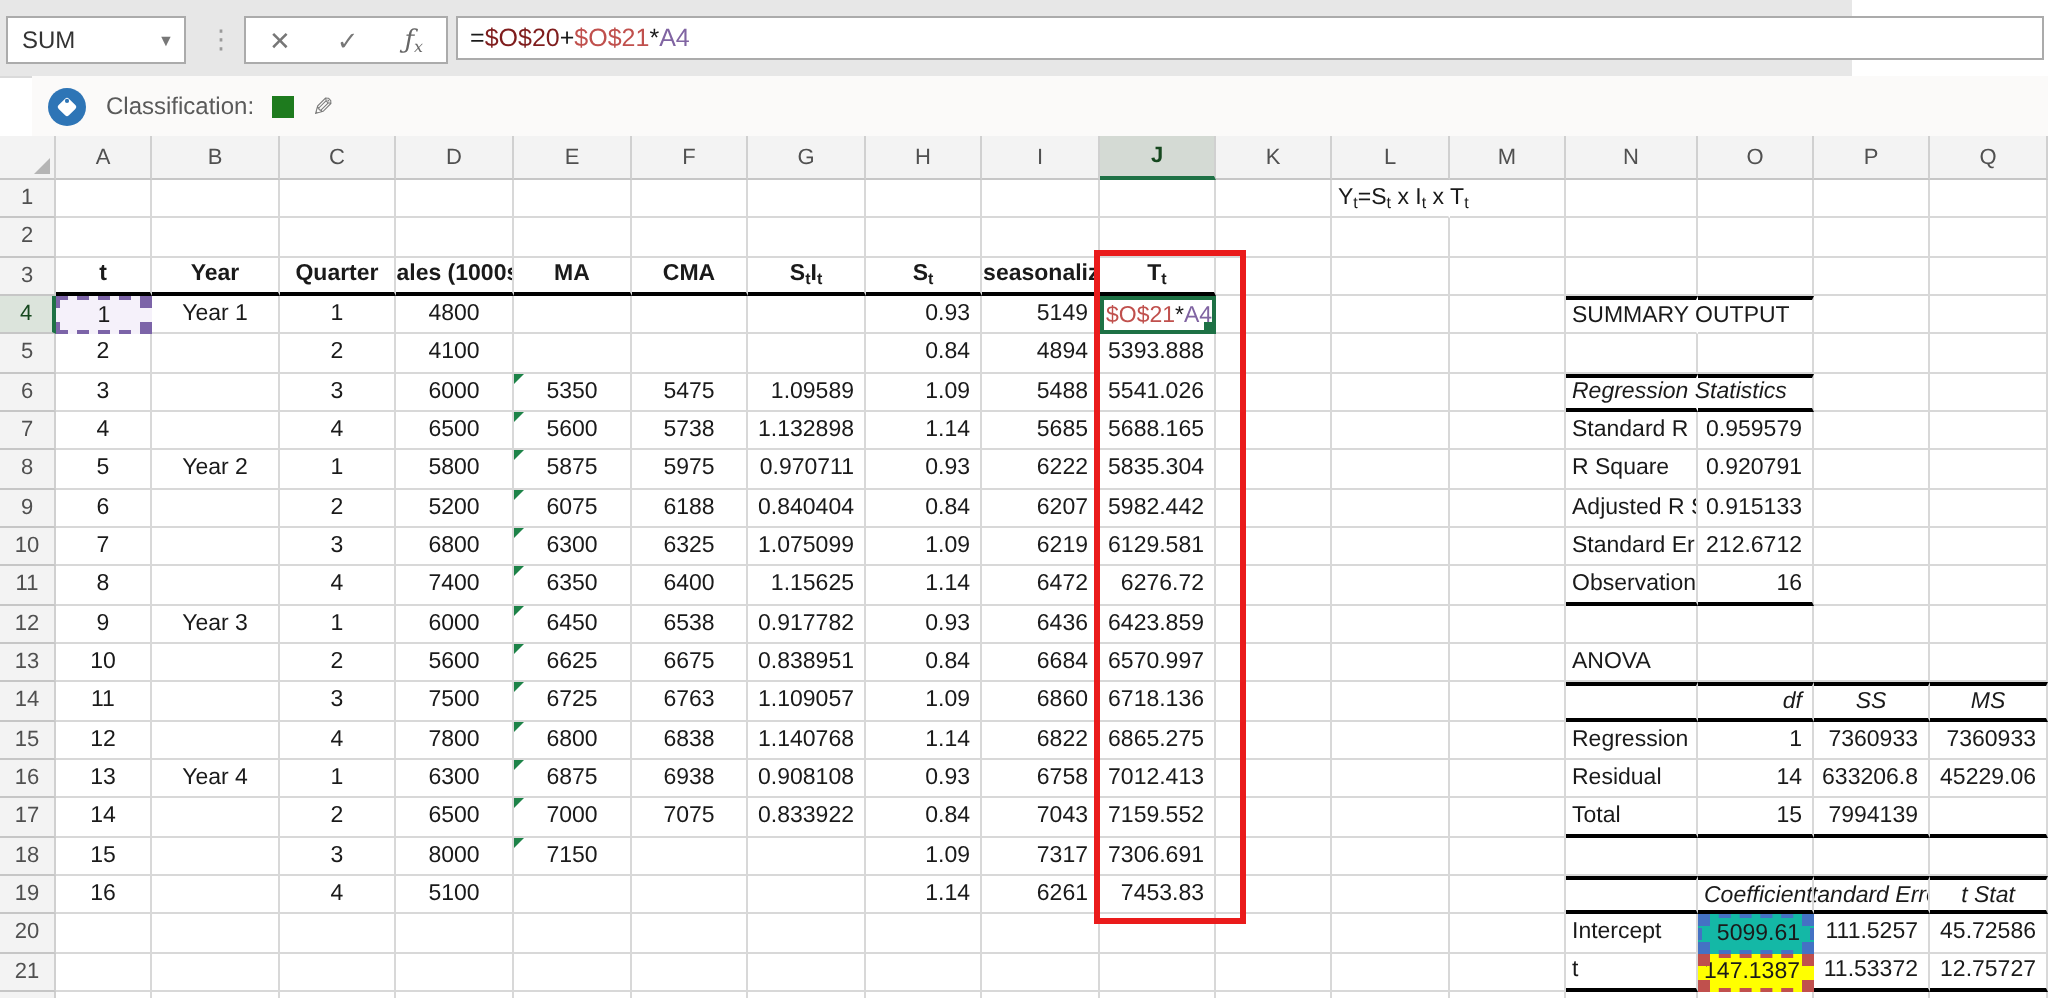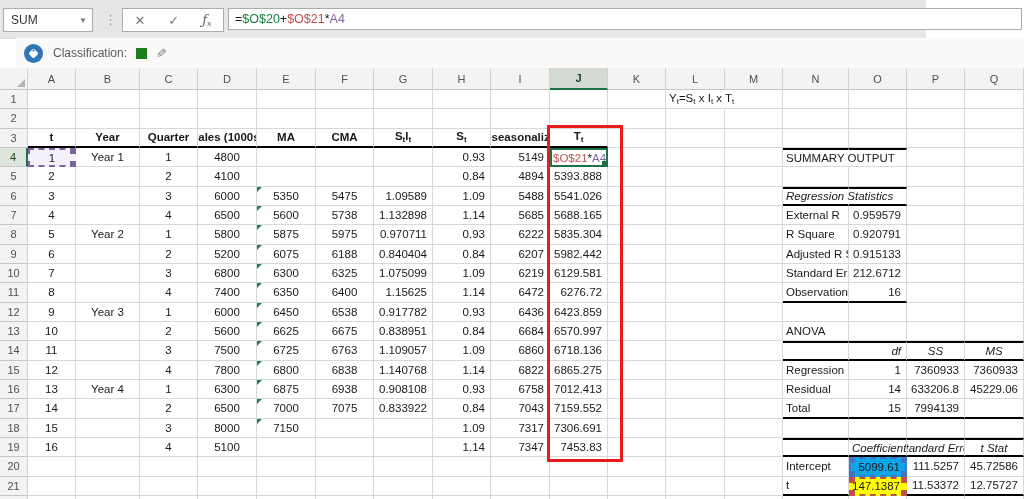--- a/index.html
+++ b/index.html
@@ -63,21 +63,21 @@
   <div class="namebox">
     <span class="nbtxt">SUM</span>
     <span class="ddarrow">▼</span>
   </div>
   <div class="vdots">⋮</div>
   <div class="fbtns">
     <span class="ic">✕</span>
     <span class="ic">✓</span>
     <span class="fx">ƒ<sub>x</sub></span>
   </div>
-  <div class="finput" id="formula-input"><span style="color: rgb(26, 26, 26);">=</span><span style="color: #15803d;">$O$20</span><span style="color: rgb(26, 26, 26);">+</span><span style="color: rgb(192, 80, 77);">$O$21</span><span style="color: rgb(26, 26, 26);">*</span><span style="color: rgb(128, 100, 162);">A4</span></div>
+  <div class="finput" id="formula-input"><span style="color: rgb(26, 26, 26);">=</span><span style="color: #7f1d1d;">$O$20</span><span style="color: rgb(26, 26, 26);">+</span><span style="color: rgb(192, 80, 77);">$O$21</span><span style="color: rgb(26, 26, 26);">*</span><span style="color: rgb(128, 100, 162);">A4</span></div>
 </div>
 
 <div class="clsbar">
   <svg class="tagicon" viewBox="0 0 20 20">
     <circle cx="10" cy="10" r="10" fill="#2E75B6"></circle>
     <g transform="rotate(45 10 10)">
       <rect x="6.2" y="6.2" width="7.6" height="7.6" rx="1.4" fill="#ffffff"></rect>
     </g>
     <circle cx="10" cy="6.8" r="1.1" fill="#2E75B6"></circle>
   </svg>
@@ -316,21 +316,21 @@
     <div class="cell al-r">
       <span class="txt">5685</span>
     </div>
     <div class="cell al-r">
       <span class="txt">5688.165</span>
     </div>
     <div class="cell al-l"></div>
     <div class="cell al-l"></div>
     <div class="cell al-l"></div>
     <div class="cell al-l">
-      <span class="txt">External R</span>
+      <span class="txt">Standard R</span>
     </div>
     <div class="cell al-r">
       <span class="txt">0.959579</span>
     </div>
     <div class="cell al-l"></div>
     <div class="cell al-l"></div>
     <div class="hdr rowhdr">8</div>
     <div class="cell al-c">
       <span class="txt">5</span>
     </div>
@@ -789,21 +789,21 @@
     <div class="cell al-c">
       <span class="txt">5100</span>
     </div>
     <div class="cell al-l"></div>
     <div class="cell al-l"></div>
     <div class="cell al-l"></div>
     <div class="cell al-r">
       <span class="txt">1.14</span>
     </div>
     <div class="cell al-r">
-      <span class="txt">7347</span>
+      <span class="txt">6261</span>
     </div>
     <div class="cell al-r">
       <span class="txt">7453.83</span>
     </div>
     <div class="cell al-l"></div>
     <div class="cell al-l"></div>
     <div class="cell al-l"></div>
     <div class="cell al-l bt bb">
       <span class="txt"></span>
     </div>
@@ -826,21 +826,21 @@
     <div class="cell al-l"></div>
     <div class="cell al-l"></div>
     <div class="cell al-l"></div>
     <div class="cell al-l"></div>
     <div class="cell al-l"></div>
     <div class="cell al-l"></div>
     <div class="cell al-l"></div>
     <div class="cell al-l">
       <span class="txt">Intercept</span>
     </div>
-    <div class="cell al-r marquee" style="background: #0ea5e9; border: 2px dashed rgb(68, 114, 196); padding-left: 20px;">
+    <div class="cell al-r marquee" style="background: #14b8a6; border: 2px dashed rgb(68, 114, 196); padding-left: 20px;">
       <i class="h h-tl" style="background: rgb(68, 114, 196);"></i>
       <i class="h h-tr" style="background: rgb(68, 114, 196);"></i>
       <i class="h h-bl" style="background: rgb(68, 114, 196);"></i>
       <i class="h h-br" style="background: rgb(68, 114, 196);"></i>
       <span class="txt">5099.61</span>
     </div>
     <div class="cell al-r">
       <span class="txt">111.5257</span>
     </div>
     <div class="cell al-r">

